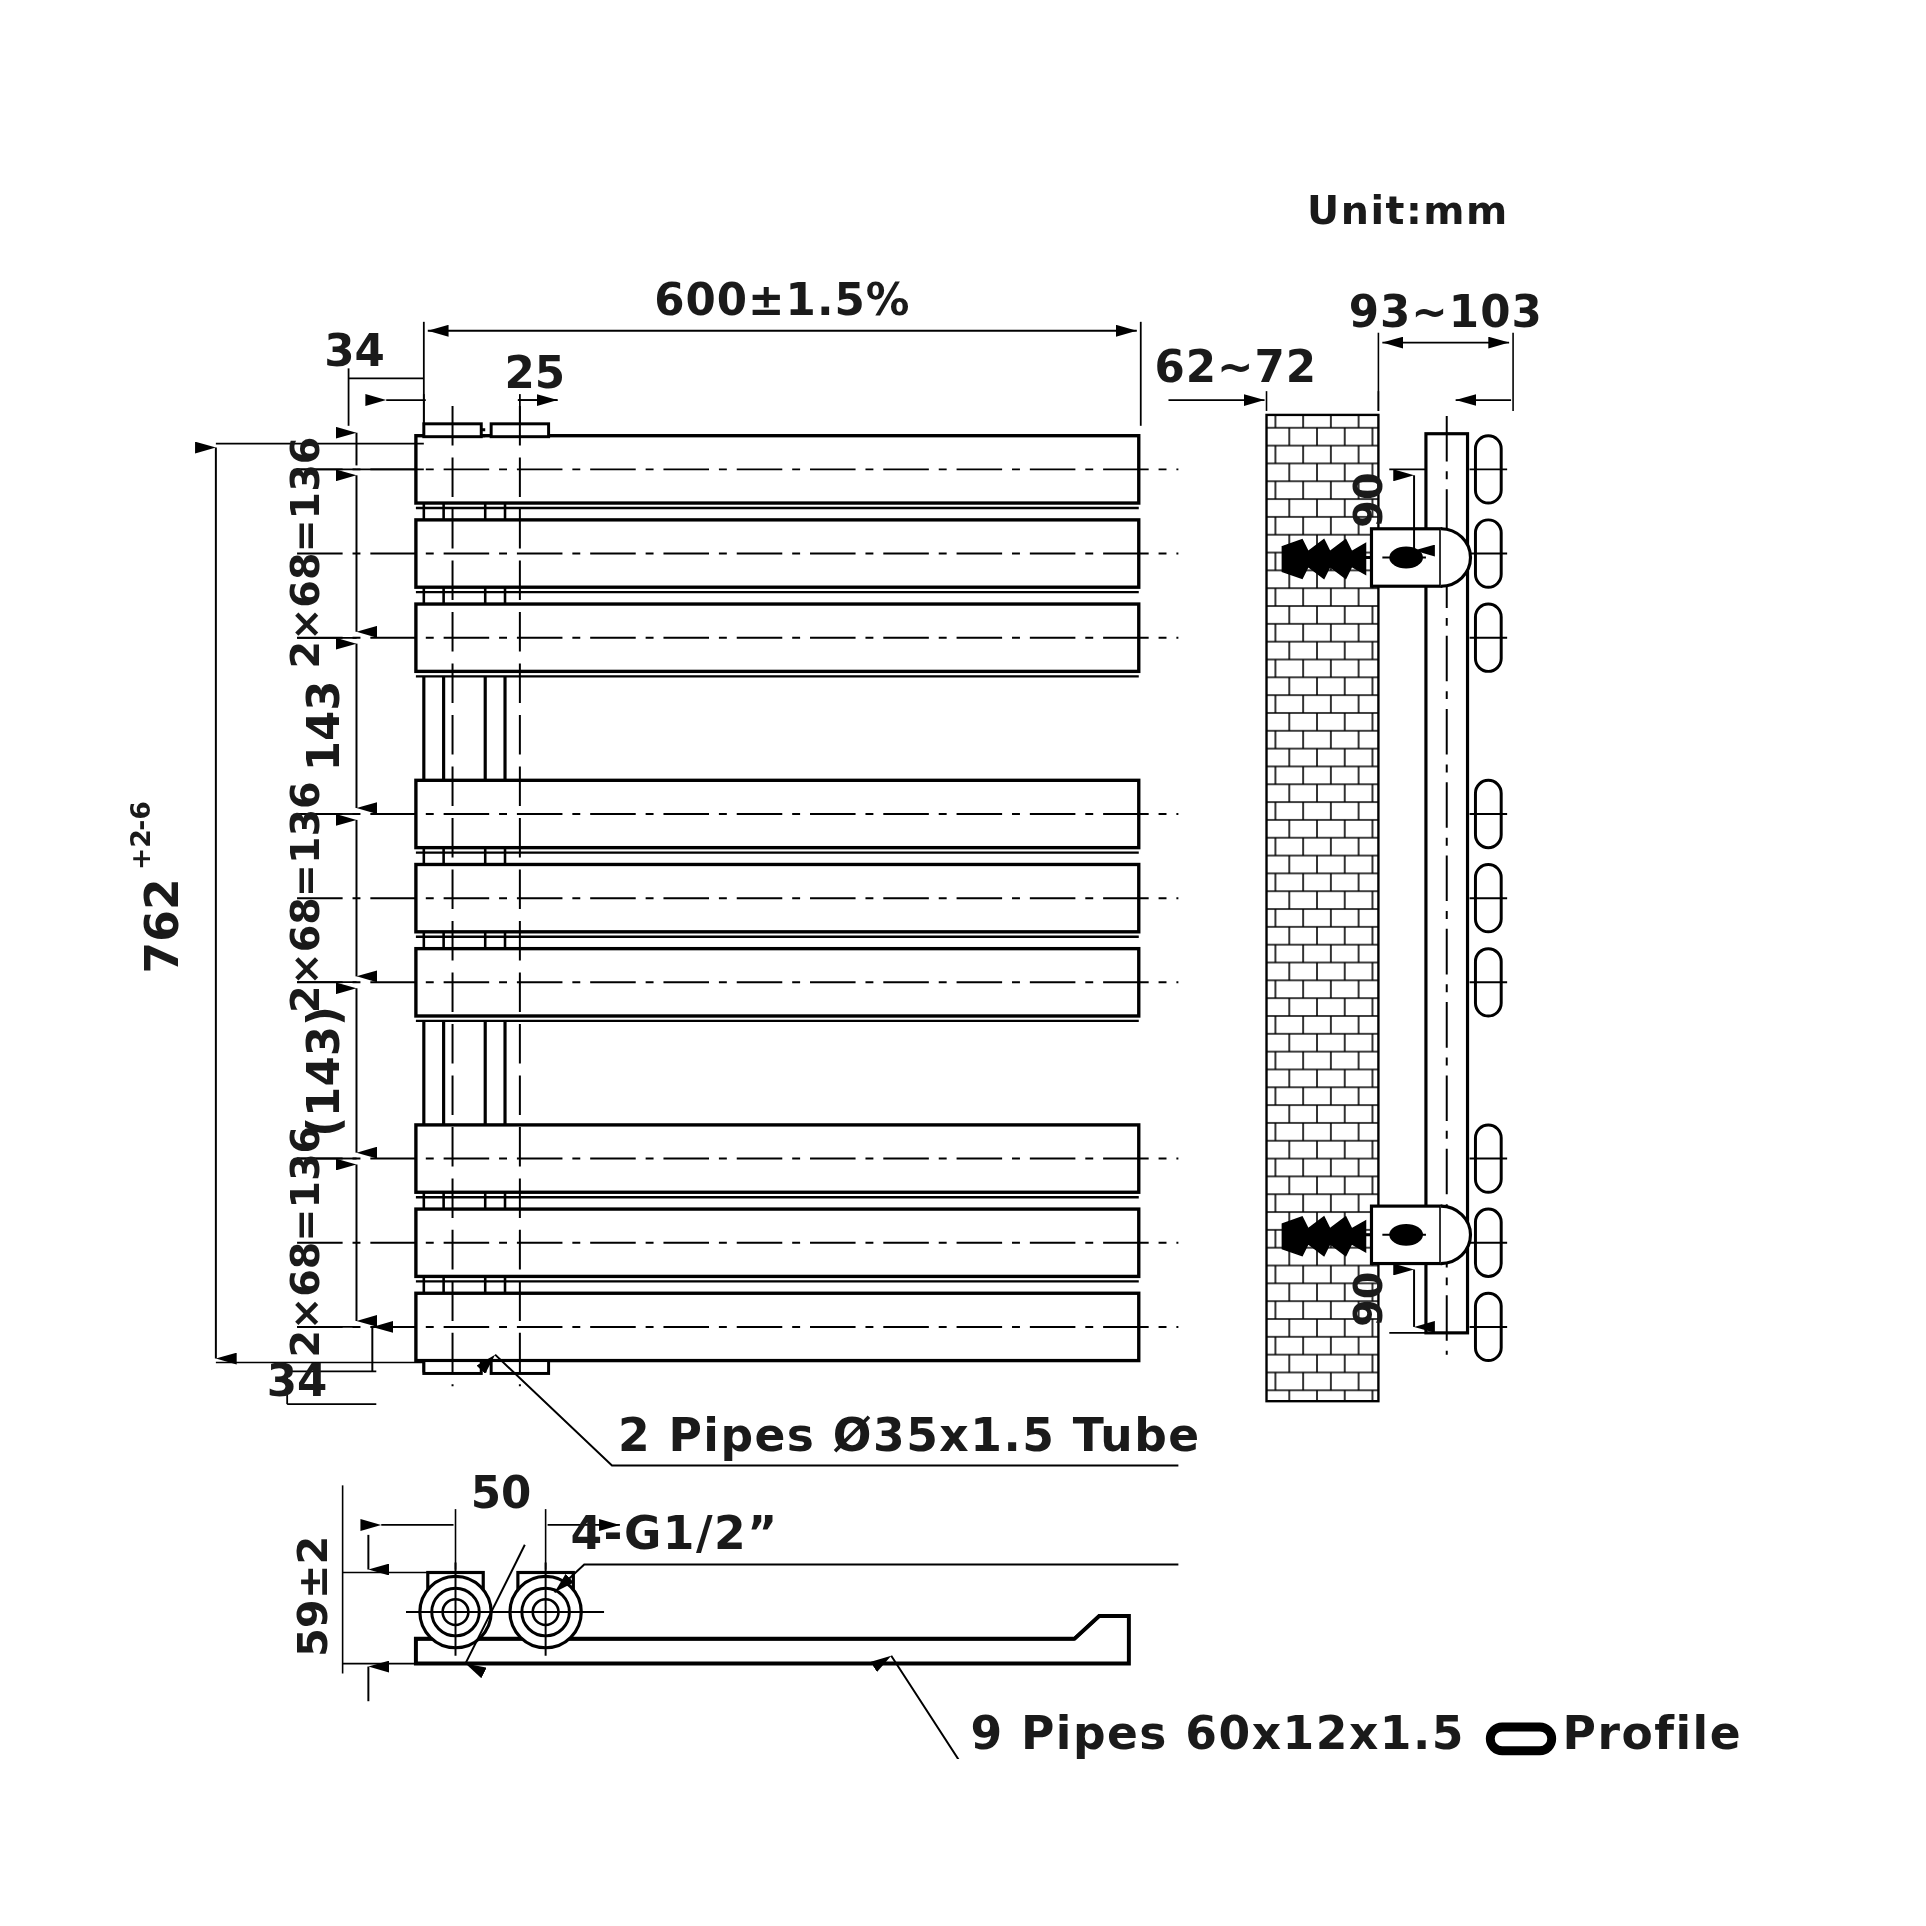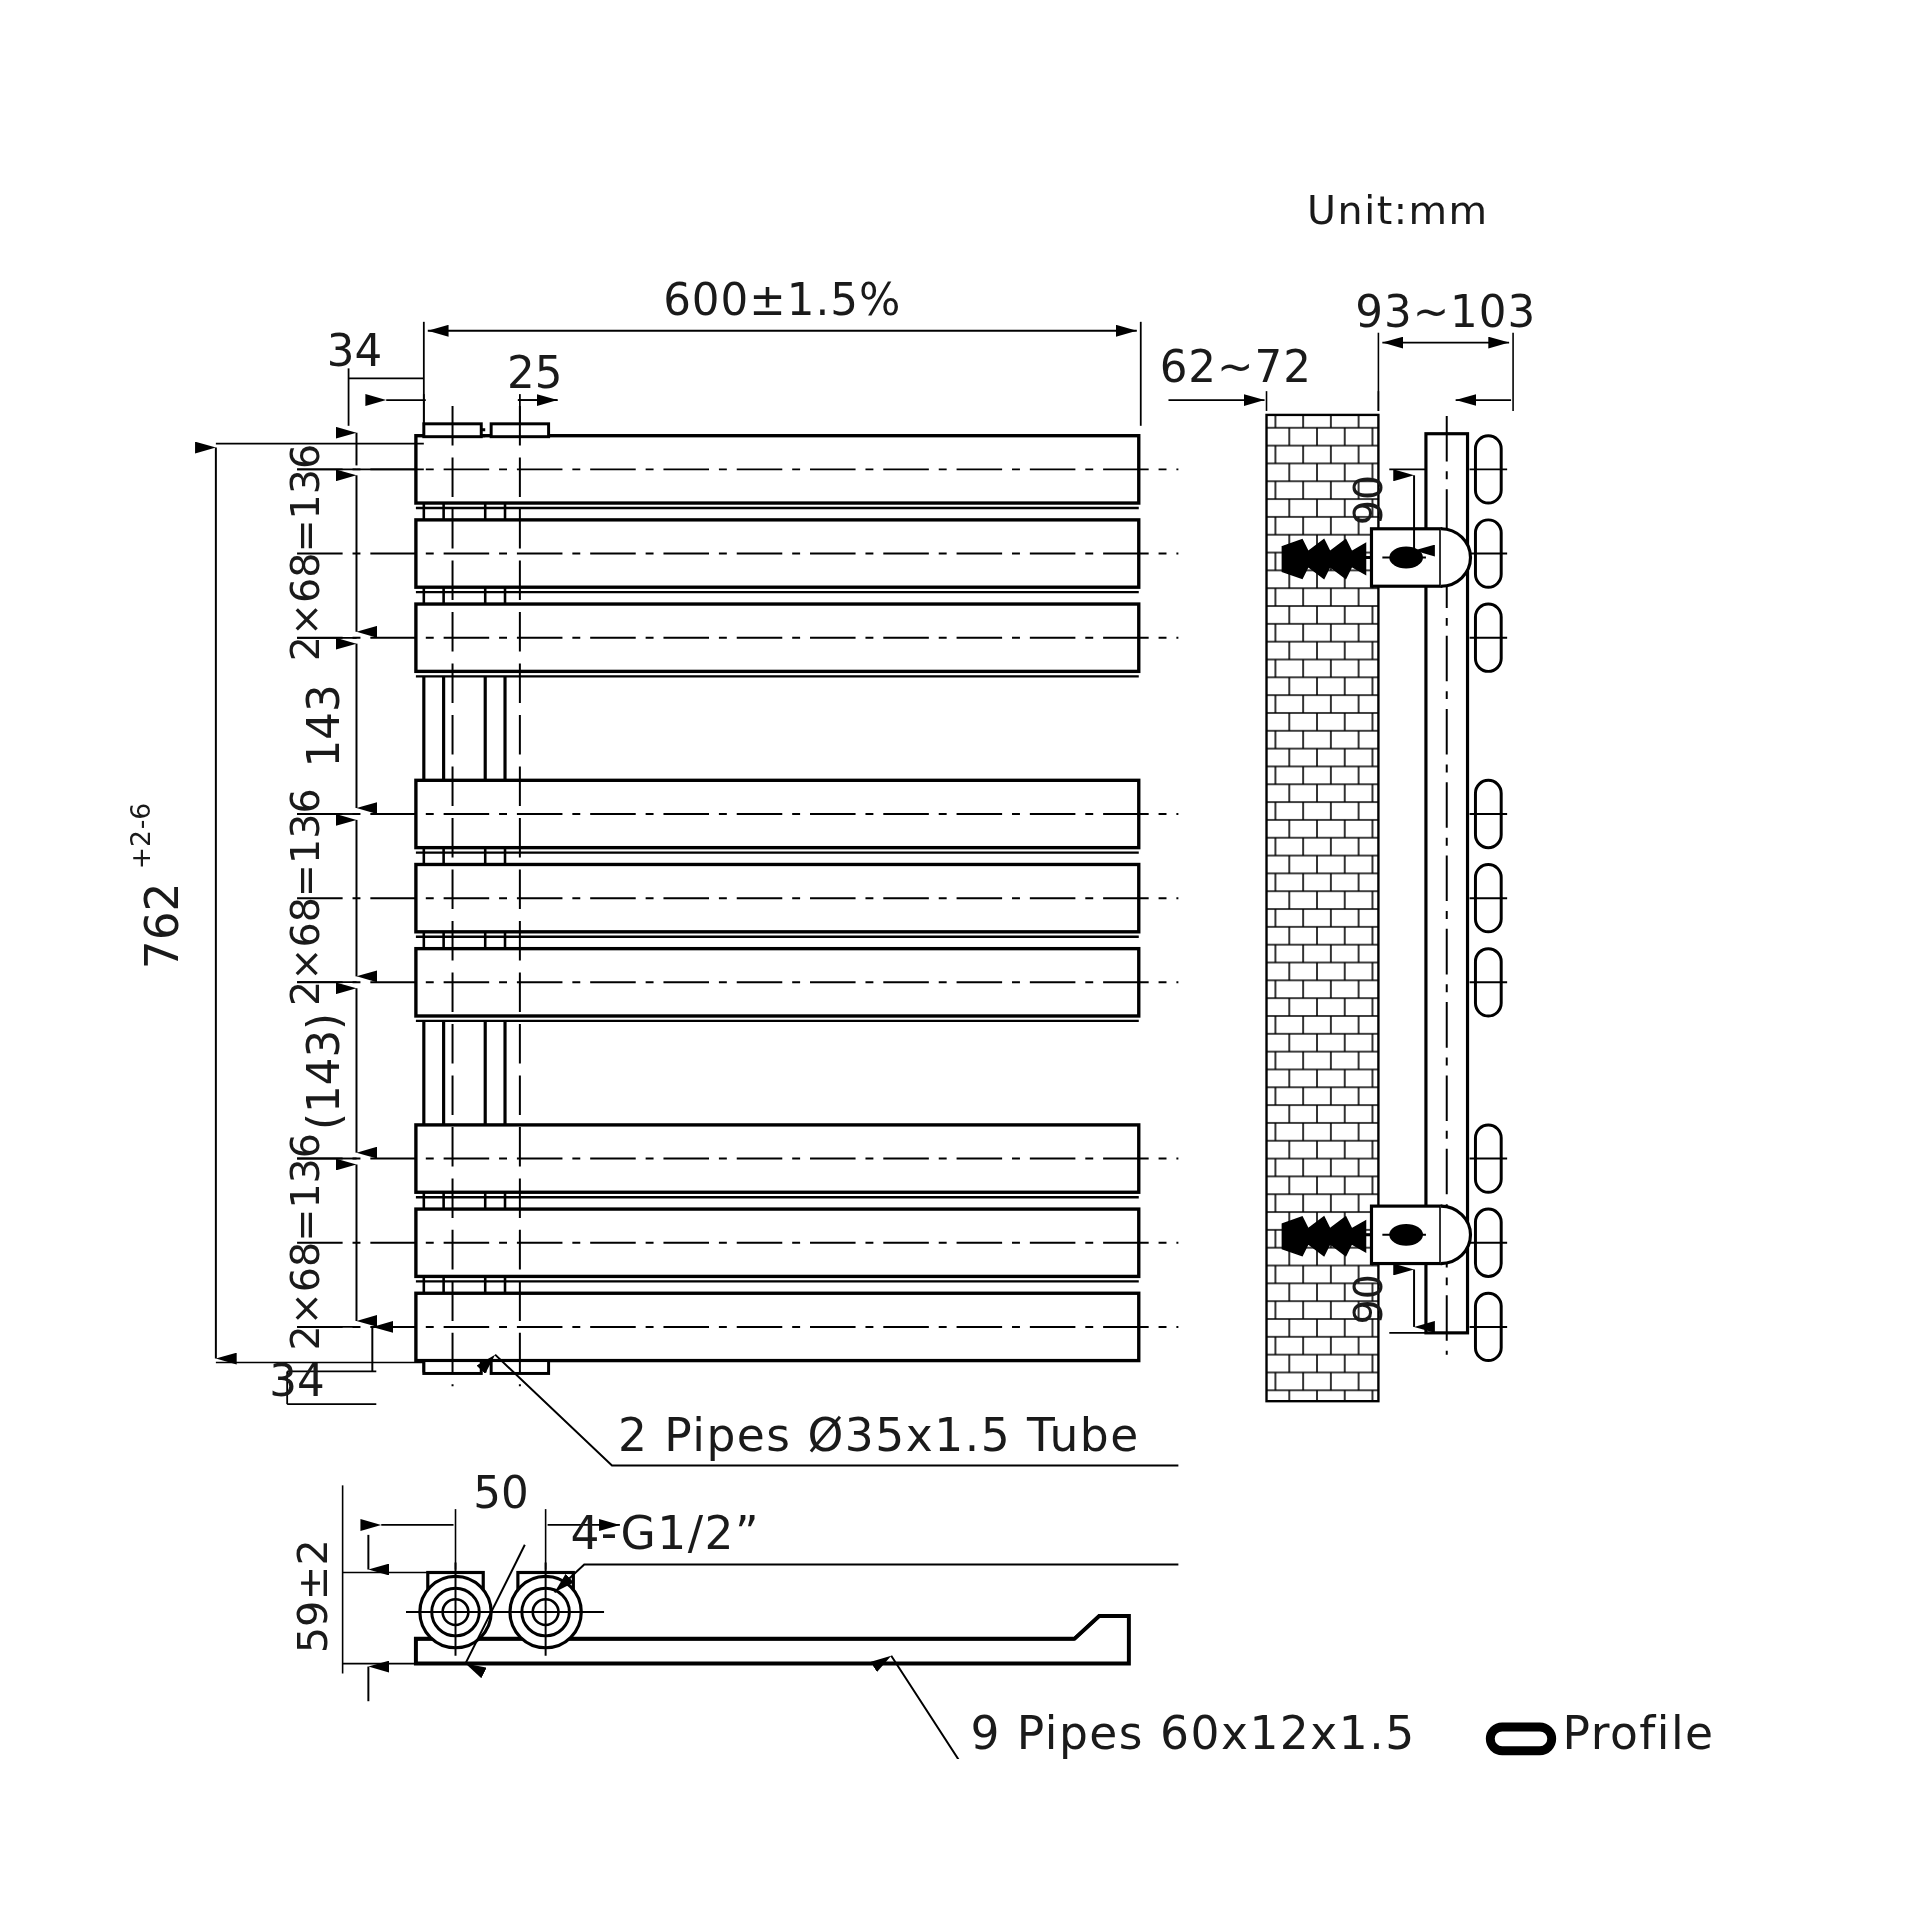--- a/index.html
+++ b/index.html
@@ -9,20 +9,21 @@
   }
   body {
     font-family: "DejaVu Sans", sans-serif;
   }
   #sheet {
     position: relative;
     width: 1927px;
     height: 1759px;
     background: #ffffff;
     overflow: hidden;
+    font-weight: bold;
   }
   #sheet svg {
     display: block;
   }
   text {
     font-family: "DejaVu Sans", sans-serif;
     fill: #1a1a1a;
     stroke: none;
   }
 </style>

